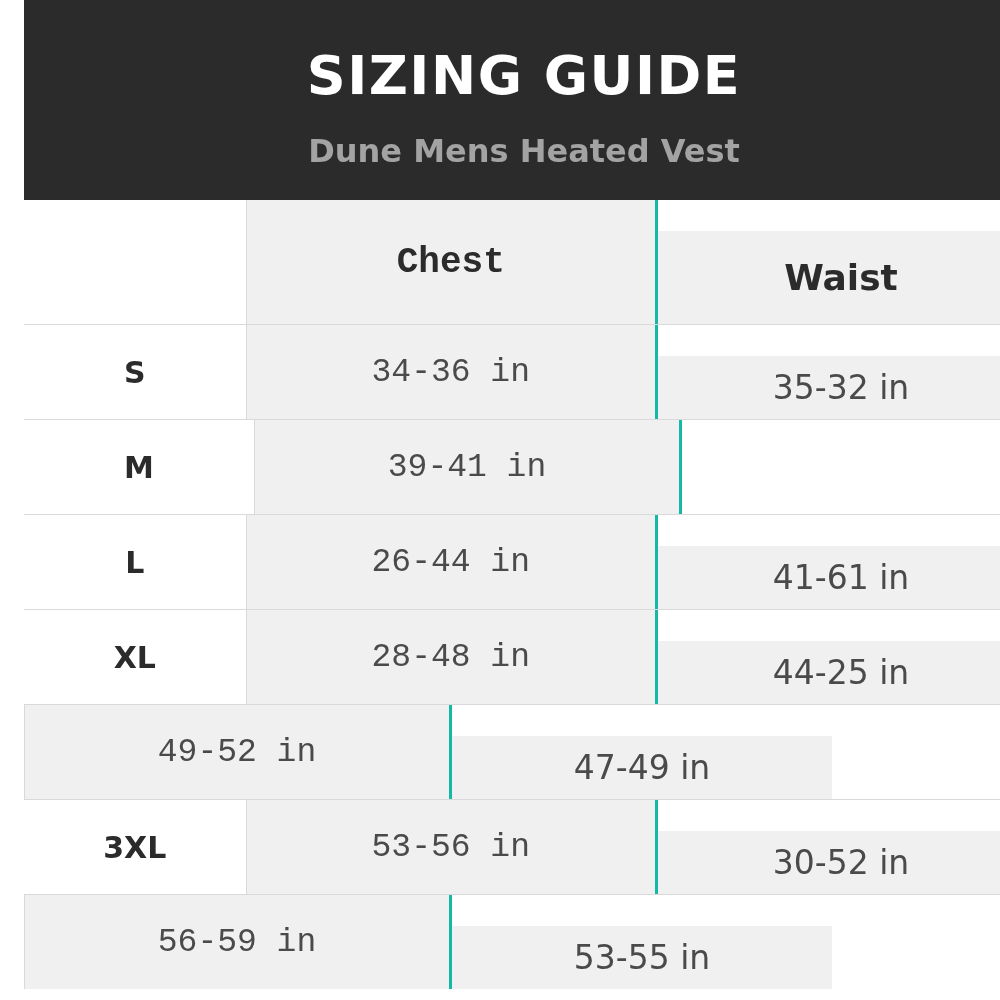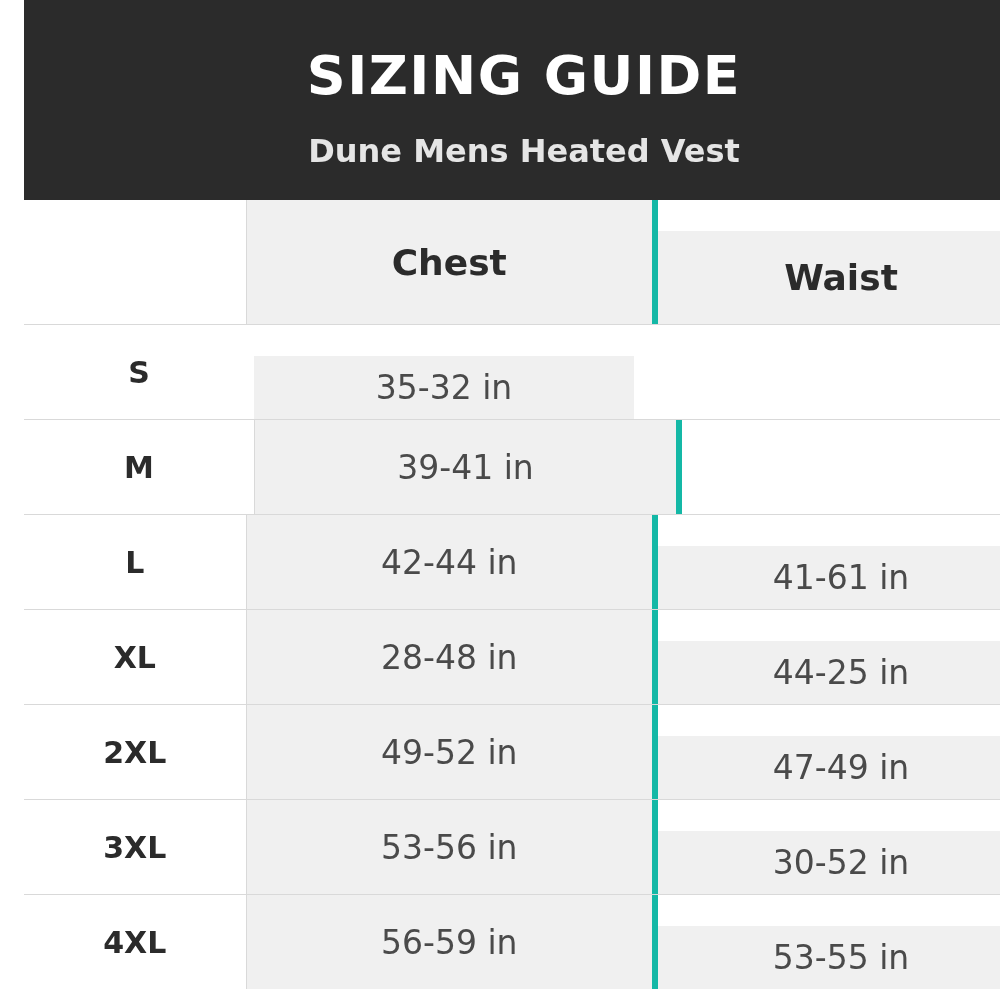--- a/index.html
+++ b/index.html
@@ -36,21 +36,21 @@
   }
   .header-title {
     color: #ffffff;
     font-size: 54px;
     font-weight: bold;
     letter-spacing: 1.5px;
     line-height: 1.05;
     text-align: center;
   }
   .header-subtitle {
-    color: #e5e5e5;
+    color: #a3a3a3;
     font-size: 32px;
     font-weight: bold;
     margin-top: 28px;
     text-align: center;
   }
 
   
   .table {
     flex: 1;
     display: flex;
@@ -80,21 +80,22 @@
     width: 230px;
     background: #ffffff;
     font-weight: bold;
     font-size: 30px;
     color: #2b2b2b;
   }
   .col-chest {
     width: 428px;
     background: #f0f0f0;
     border-left: 1px solid #d9d9d9;
-    border-right: 6px solid #14b8a6;
+    border-right: 3px solid #14b8a6;
+    font-family: Liberation Mono, monospace;
   }
   .col-waist {
     width: 380px;
     background: #f0f0f0;
     margin-top: 31px;
   }
   .head-row .col-chest,
   .head-row .col-waist {
     font-weight: bold;
     font-size: 36px;
@@ -123,52 +124,51 @@
   <div class="table">
 
     <div class="row head-row">
       <div class="cell col-size"></div>
       <div class="cell col-chest">Chest</div>
       <div class="cell col-waist">Waist</div>
     </div>
 
     <div class="row data-row">
       <div class="cell col-size">S</div>
+      <div class="cell col-chest">34-36 in</div>
       <div class="cell col-waist">35-32 in</div>
     </div>
 
     <div class="row data-row">
       <div class="cell col-size">M</div>
       <div class="cell col-chest">39-41 in</div>
     </div>
 
     <div class="row data-row">
       <div class="cell col-size">L</div>
-      <div class="cell col-chest">42-44 in</div>
+      <div class="cell col-chest">26-44 in</div>
       <div class="cell col-waist">41-61 in</div>
     </div>
 
     <div class="row data-row">
       <div class="cell col-size">XL</div>
       <div class="cell col-chest">28-48 in</div>
       <div class="cell col-waist">44-25 in</div>
     </div>
 
     <div class="row data-row">
-      <div class="cell col-size">2XL</div>
       <div class="cell col-chest">49-52 in</div>
       <div class="cell col-waist">47-49 in</div>
     </div>
 
     <div class="row data-row">
       <div class="cell col-size">3XL</div>
       <div class="cell col-chest">53-56 in</div>
       <div class="cell col-waist">30-52 in</div>
     </div>
 
     <div class="row data-row">
-      <div class="cell col-size">4XL</div>
       <div class="cell col-chest">56-59 in</div>
       <div class="cell col-waist">53-55 in</div>
     </div>
 
   </div>
 </div>
 
 </body></html>

